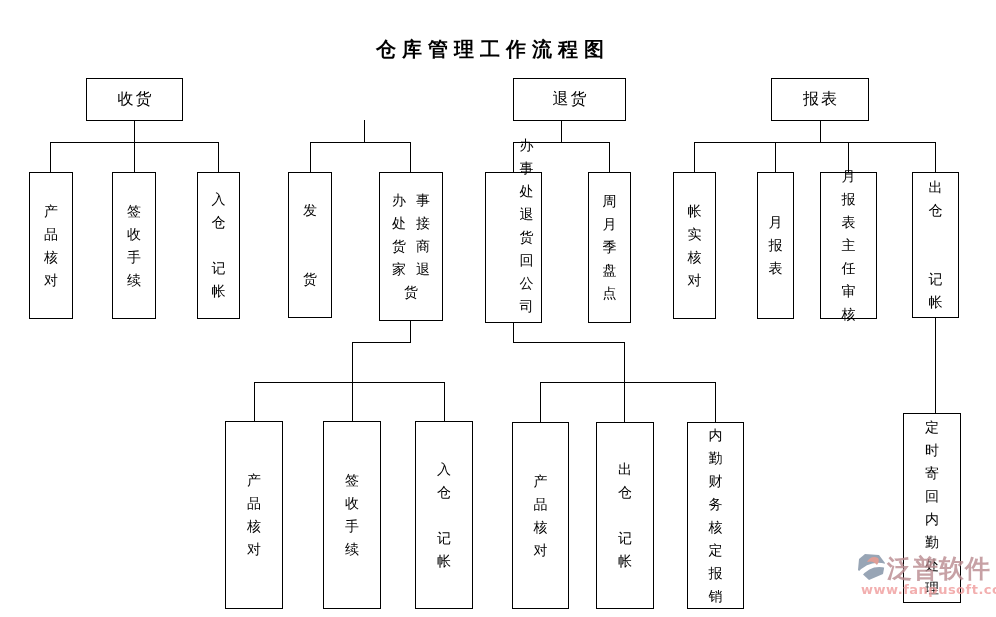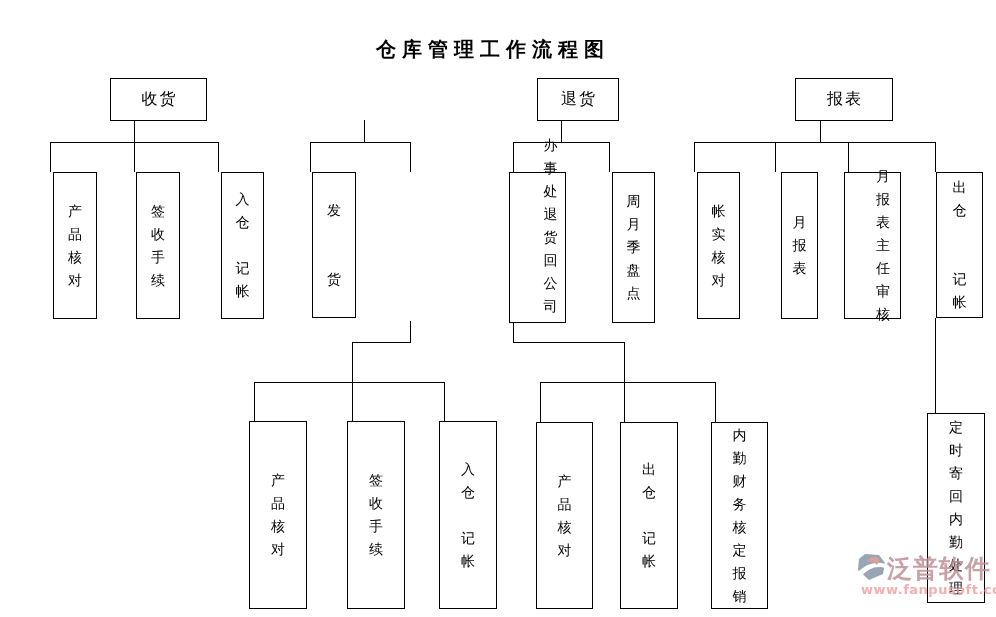--- a/index.html
+++ b/index.html
@@ -11,21 +11,21 @@
     text-decoration:underline;
   }
   .title {
     position:absolute; top:36px; left:-8px; width:100%;
     text-align:center; font-size:20px; font-weight:bold;
     letter-spacing:6px; padding-left:6px; color:#000;
   }
   .box {
     position:absolute; border:1px solid #000; background:#fff;
     display:flex; align-items:center; justify-content:center;
-    font-size:14px; text-align:right; color:#000;margin-left:24px;
+    font-size:14px; text-align:center; color:#000;
   }
   .parent { font-size:16px; letter-spacing:2px; padding-left:2px; }
   .v { white-space:pre-line; line-height:23px; }
   .cols2 { letter-spacing:10px; padding-left:10px; line-height:23px; }
   .pb44 { padding-bottom:44px;padding-left:36px; }
   .ln { position:absolute; background:#000; }
   .watermark { position:absolute; left:853px; top:550px; width:143px; height:52px; opacity:.82; z-index:5; }
   .wm-logo { position:absolute; left:4px; top:3px; width:29px; height:28px; }
   .wm-brand {
     position:absolute; left:34px; top:2px; font-size:25px; font-weight:bold;
@@ -64,41 +64,46 @@
 帐</div>
 
   <i class="ln" style="left:364px;top:120px;width:1px;height:22px"></i>
   <i class="ln" style="left:310px;top:142px;width:101px;height:1px"></i>
   <i class="ln" style="left:310px;top:142px;width:1px;height:30px"></i>
   <i class="ln" style="left:410px;top:142px;width:1px;height:30px"></i>
   <div class="box v" style="left:288px;top:172px;width:44px;height:146px">发
 
 
 货</div>
+  <div class="box cols2" style="left:379px;top:172px;width:64px;height:149px">办事
+处接
+货商
+家退
+货</div>
   <i class="ln" style="left:410px;top:321px;width:1px;height:21px"></i>
   <i class="ln" style="left:352px;top:342px;width:59px;height:1px"></i>
   <i class="ln" style="left:352px;top:342px;width:1px;height:79px"></i>
   <i class="ln" style="left:254px;top:382px;width:191px;height:1px"></i>
   <i class="ln" style="left:254px;top:382px;width:1px;height:39px"></i>
   <i class="ln" style="left:444px;top:382px;width:1px;height:39px"></i>
   <div class="box v" style="left:225px;top:421px;width:58px;height:188px">产
 品
 核
 对</div>
   <div class="box v" style="left:323px;top:421px;width:58px;height:188px">签
 收
 手
 续</div>
   <div class="box v" style="left:415px;top:421px;width:58px;height:188px">入
 仓
 
 记
 帐</div>
 
-  <div class="box parent" style="left:513px;top:78px;width:82px;height:43px">退货</div>
+  <div class="box parent" style="left:513px;top:78px;width:113px;height:43px">退货</div>
   <i class="ln" style="left:561px;top:120px;width:1px;height:22px"></i>
   <i class="ln" style="left:513px;top:142px;width:97px;height:1px"></i>
   <i class="ln" style="left:513px;top:142px;width:1px;height:30px"></i>
   <i class="ln" style="left:609px;top:142px;width:1px;height:30px"></i>
   <div class="box cols2 pb44" style="left:485px;top:172px;width:57px;height:151px">办事
 处退
 货回
 公司</div>
   <div class="box v" style="left:588px;top:172px;width:43px;height:151px">周
 月

